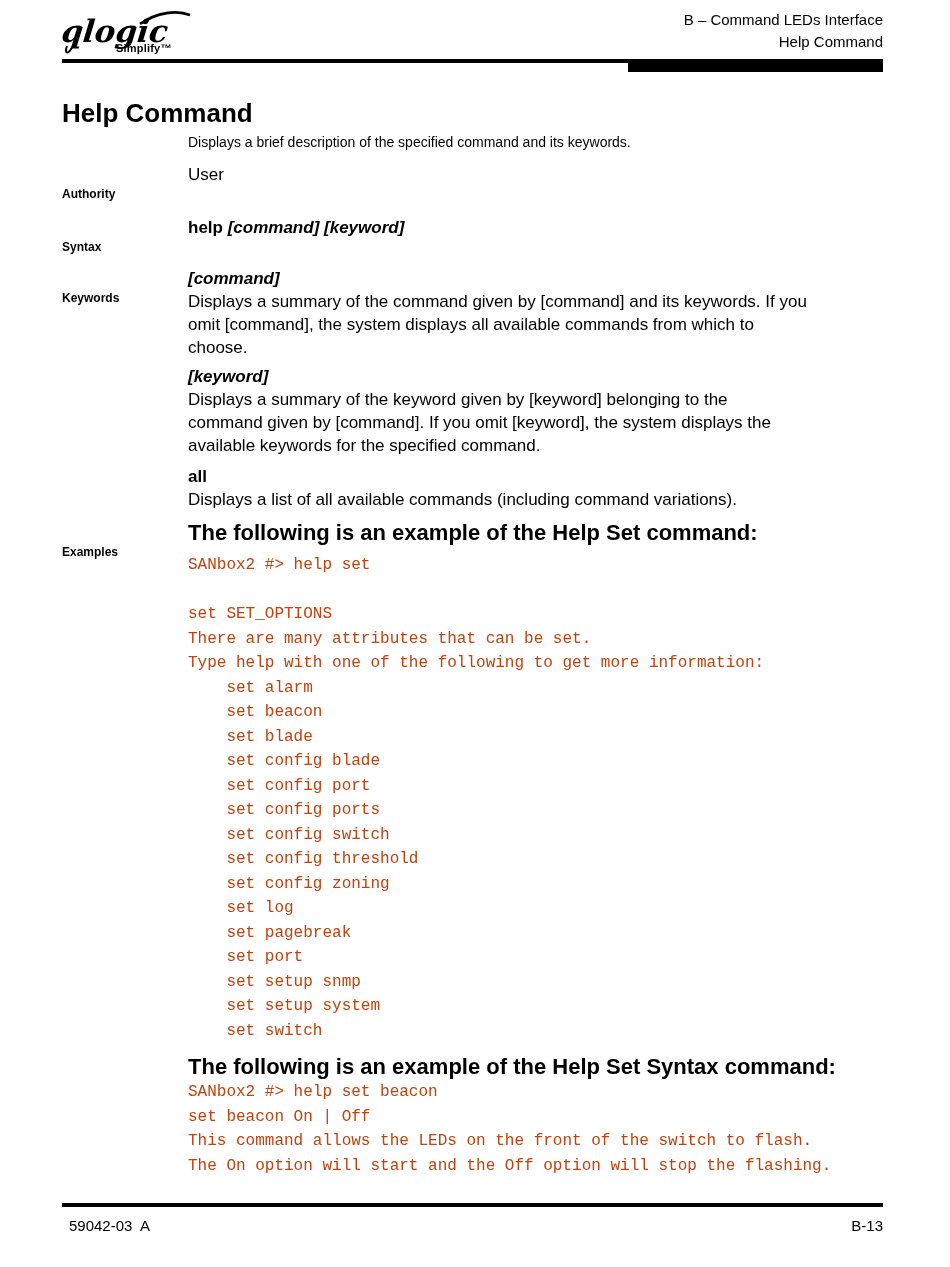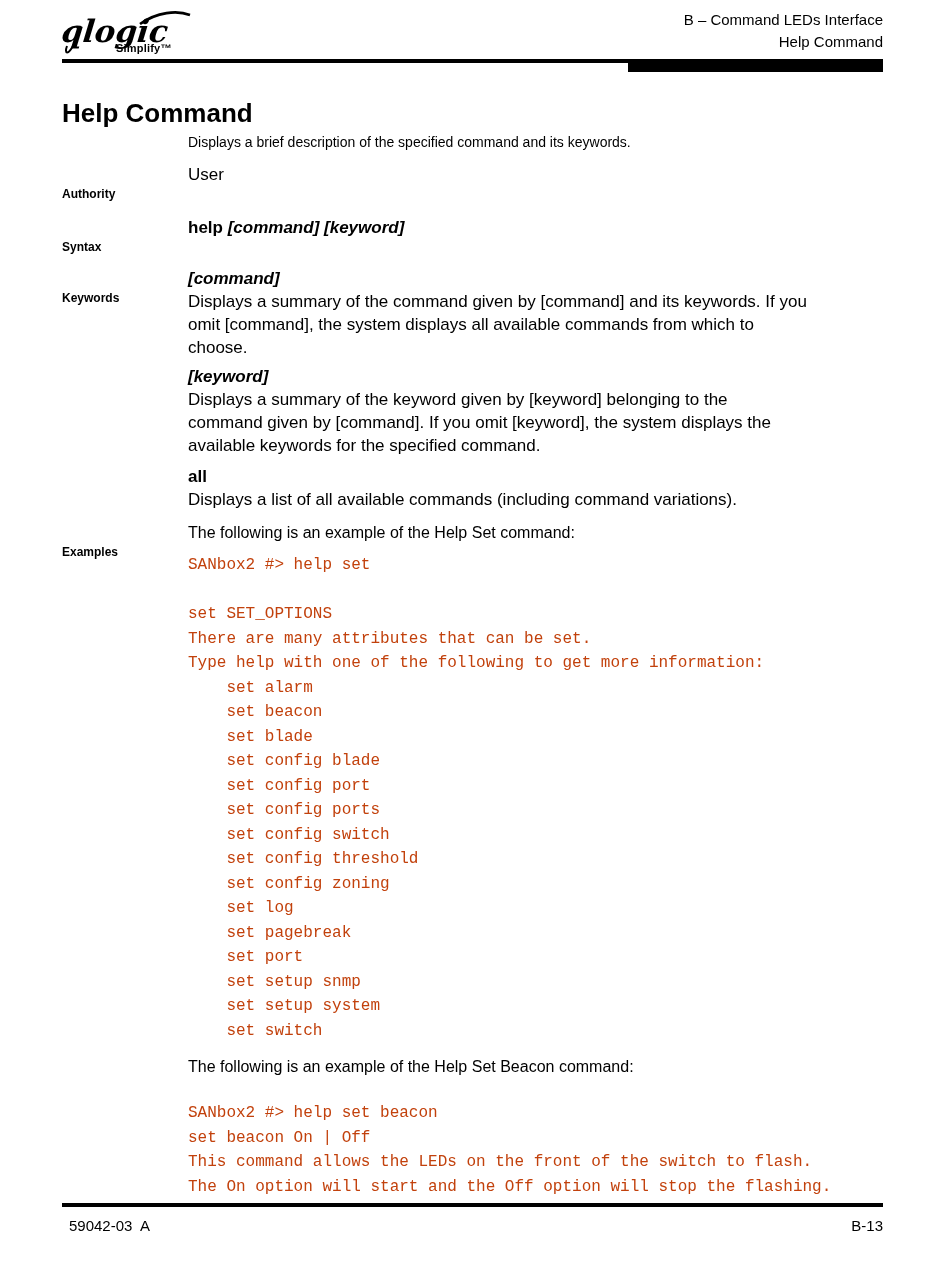--- a/index.html
+++ b/index.html
@@ -87,31 +87,31 @@
     font-weight: bold; font-style: italic;
   }
   .kw-term.plain { font-style: normal; }
   .kw-term.m1 { margin-top: 6px; }
   .kw-term.m2 { margin-top: 8px; }
   .kw-desc {
     font-size: 17px; line-height: 23px;
     white-space: pre-line;
   }
 
-  .ex-line { font-size: 16px; line-height: 23px; }
+  .ex-line { font-size: 22px; line-height: 23px; font-weight: bold; }
   .ex-line.second { margin-top: 12px; }
   pre.console {
     font-family: "Liberation Mono", monospace;
     font-size: 16px;
     line-height: 24.5px;
     color: #c2410c;
     white-space: pre;
   }
   pre.console.first  { margin-top: 9px; }
-  pre.console.second { margin-top: 23px; }
+  pre.console.second { margin-top: 2px; }
 
   
   .footer {
     position: absolute;
     left: 62px; right: 67px; top: 1203px;
   }
   .footer-rule { height: 4px; background: #000; }
   .footer-text {
     margin-top: 7px;
     display: flex;
@@ -195,21 +195,21 @@
     set config ports
     set config switch
     set config threshold
     set config zoning
     set log
     set pagebreak
     set port
     set setup snmp
     set setup system
     set switch</pre>
-        <p class="ex-line second">The following is an example of the Help Set Beacon command:</p>
+        <p class="ex-line second">The following is an example of the Help Set Syntax command:</p>
         <pre class="console second">SANbox2 #&gt; help set beacon
 set beacon On | Off
 This command allows the LEDs on the front of the switch to flash.
 The On option will start and the Off option will stop the flashing.</pre>
       </div>
     </div>
 
   </main>
 
   <footer class="footer">

